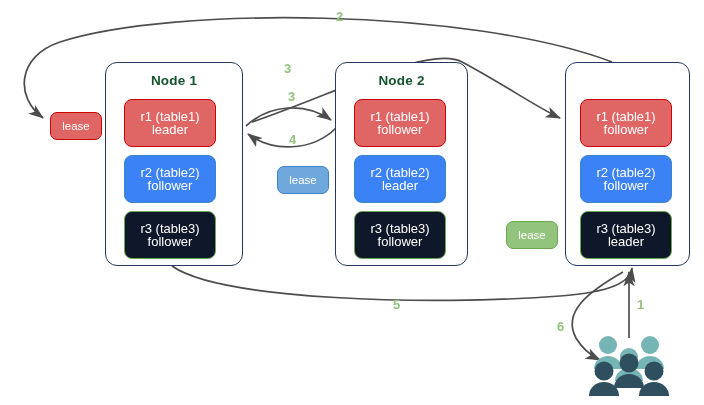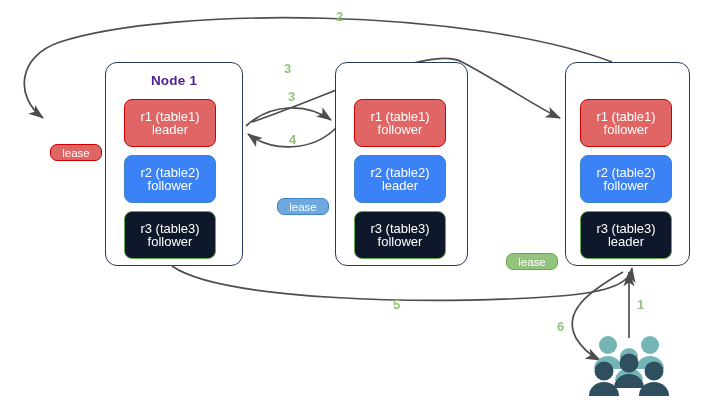--- a/index.html
+++ b/index.html
@@ -20,21 +20,21 @@
     box-sizing:border-box;
     border:1.6px solid #23395d;
     border-radius:12px;
     background:#ffffff;
     z-index:2;
   }
   .node-title{
     text-align:center;
     font-size:13.5px;
     font-weight:bold;
-    color:#4c1d95;
+    color:#14532d;
     margin-top:10px;
     letter-spacing:.2px;
   }
   .replica{
     position:absolute;
     left:18px;
     width:92px;
     height:48px;
     box-sizing:border-box;
     border-radius:8px;
@@ -52,23 +52,22 @@
   .r-blue{background:#3b82f6;border:1.6px solid #3d85c6;}
   .r-green{background:#0f172a;border:1.6px solid #6aa84f;}
 
   .lease{
     position:absolute;
     box-sizing:border-box;
     border-radius:7px;
     display:flex;align-items:center;justify-content:center;
     color:#ffffff;
     font-size:11.5px;
-    height:17px;
+    height:28px;
     z-index:4;
-    margin-top:32px;
   }
   .lease-red{background:#e06666;border:1.6px solid #cc0000;}
   .lease-blue{background:#6fa8dc;border:1.6px solid #3d85c6;}
   .lease-green{background:#93c47d;border:1.6px solid #6aa84f;}
 
   .step-label{
     position:absolute;
     color:#93c47d;
     font-size:13px;
     font-weight:bold;
@@ -113,20 +112,21 @@
       <span class="l1">r2 (table2)</span>
       <span class="l2">follower</span>
     </div>
     <div class="replica r-green" style="top:148px;">
       <span class="l1">r3 (table3)</span>
       <span class="l2">follower</span>
     </div>
   </div>
 
   <div class="node-box" style="left:335px;top:62px;width:133px;height:204px;">
+    <div class="node-title">Node 2</div>
     <div class="replica r-red" style="top:36px;">
       <span class="l1">r1 (table1)</span>
       <span class="l2">follower</span>
     </div>
     <div class="replica r-blue" style="top:92px;">
       <span class="l1">r2 (table2)</span>
       <span class="l2">leader</span>
     </div>
     <div class="replica r-green" style="top:148px;">
       <span class="l1">r3 (table3)</span>

